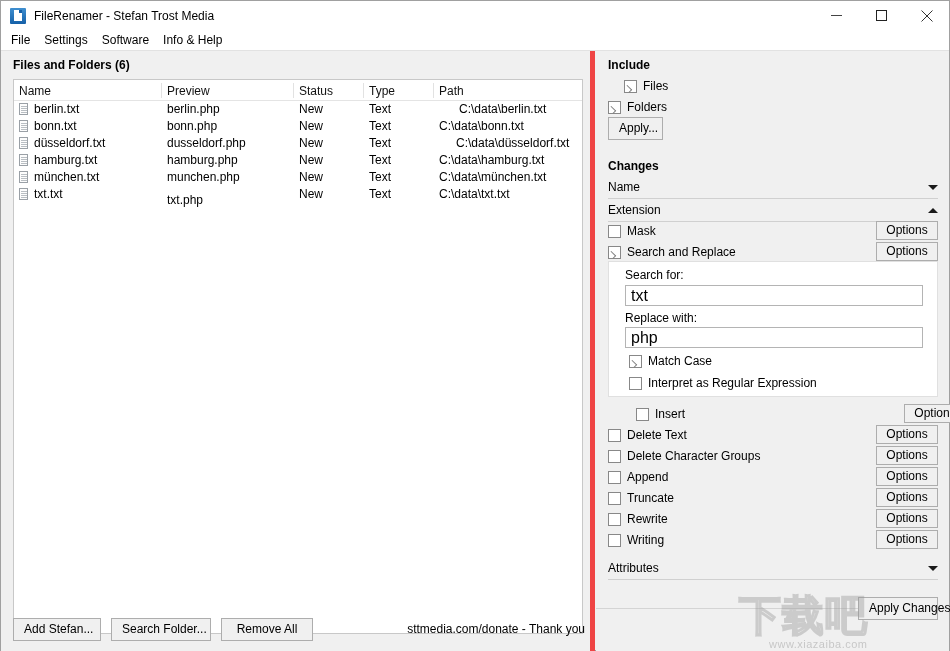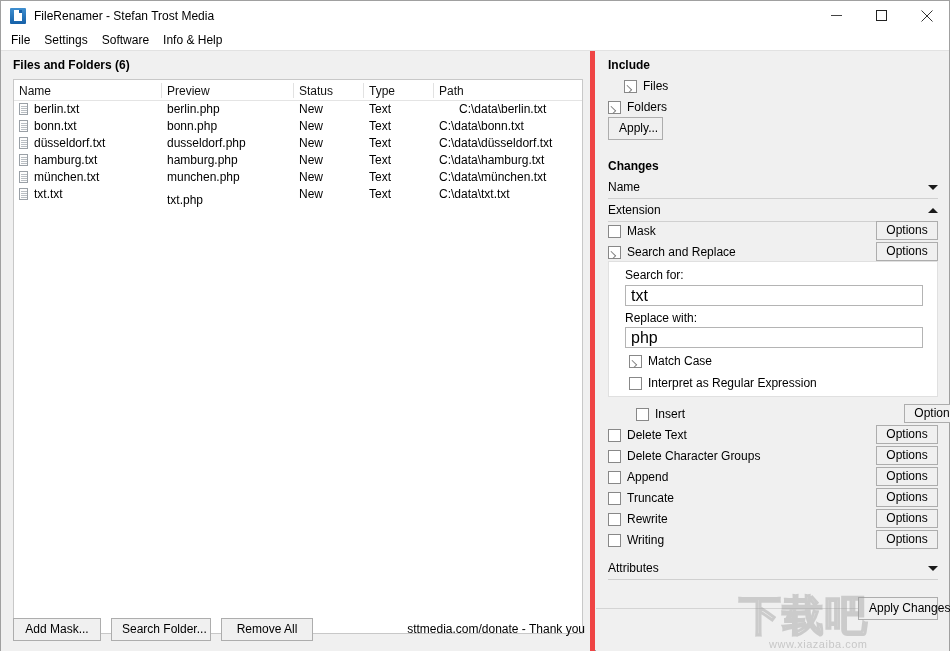--- a/index.html
+++ b/index.html
@@ -331,21 +331,21 @@
           <div class="fl-cell" style="left:425px;">C:\data\bonn.txt</div>
         </div>
         <div class="fl-row">
           <div class="doc-icon">
               <i></i>
             </div>
           <div class="fl-cell" style="left:20px;">düsseldorf.txt</div>
           <div class="fl-cell" style="left:153px;">dusseldorf.php</div>
           <div class="fl-cell" style="left:285px;">New</div>
           <div class="fl-cell" style="left:355px;">Text</div>
-          <div class="fl-cell" style="left:425px;">C:\data\düsseldorf.txt</div>
+          <div class="fl-cell" style="left:442px;">C:\data\düsseldorf.txt</div>
         </div>
         <div class="fl-row">
           <div class="doc-icon">
               <i></i>
             </div>
           <div class="fl-cell" style="left:20px;">hamburg.txt</div>
           <div class="fl-cell" style="left:153px;">hamburg.php</div>
           <div class="fl-cell" style="left:285px;">New</div>
           <div class="fl-cell" style="left:355px;">Text</div>
           <div class="fl-cell" style="left:425px;">C:\data\hamburg.txt</div>
@@ -367,21 +367,21 @@
           <div class="fl-cell" style="left:20px;">txt.txt</div>
           <div class="fl-cell" style="left:153px;margin-top:6px;">txt.php</div>
           <div class="fl-cell" style="left:285px;">New</div>
           <div class="fl-cell" style="left:355px;">Text</div>
           <div class="fl-cell" style="left:425px;">C:\data\txt.txt</div>
         </div>
       </div>
     </div>
 
     <div id="left-bottom">
-      <div class="btn" id="btn-add">Add Mask...</div>
+      <div class="btn" id="btn-add">Add Stefan...</div>
       <div class="btn" id="btn-search">Search Folder...</div>
       <div class="btn" id="btn-remove">Remove All</div>
       <div id="donate">sttmedia.com/donate - Thank you</div>
     </div>
   </div>
 
   <div id="right-pane">
 
     <div class="sec-title" style="left:12px; top:7px;">Include</div>
 

